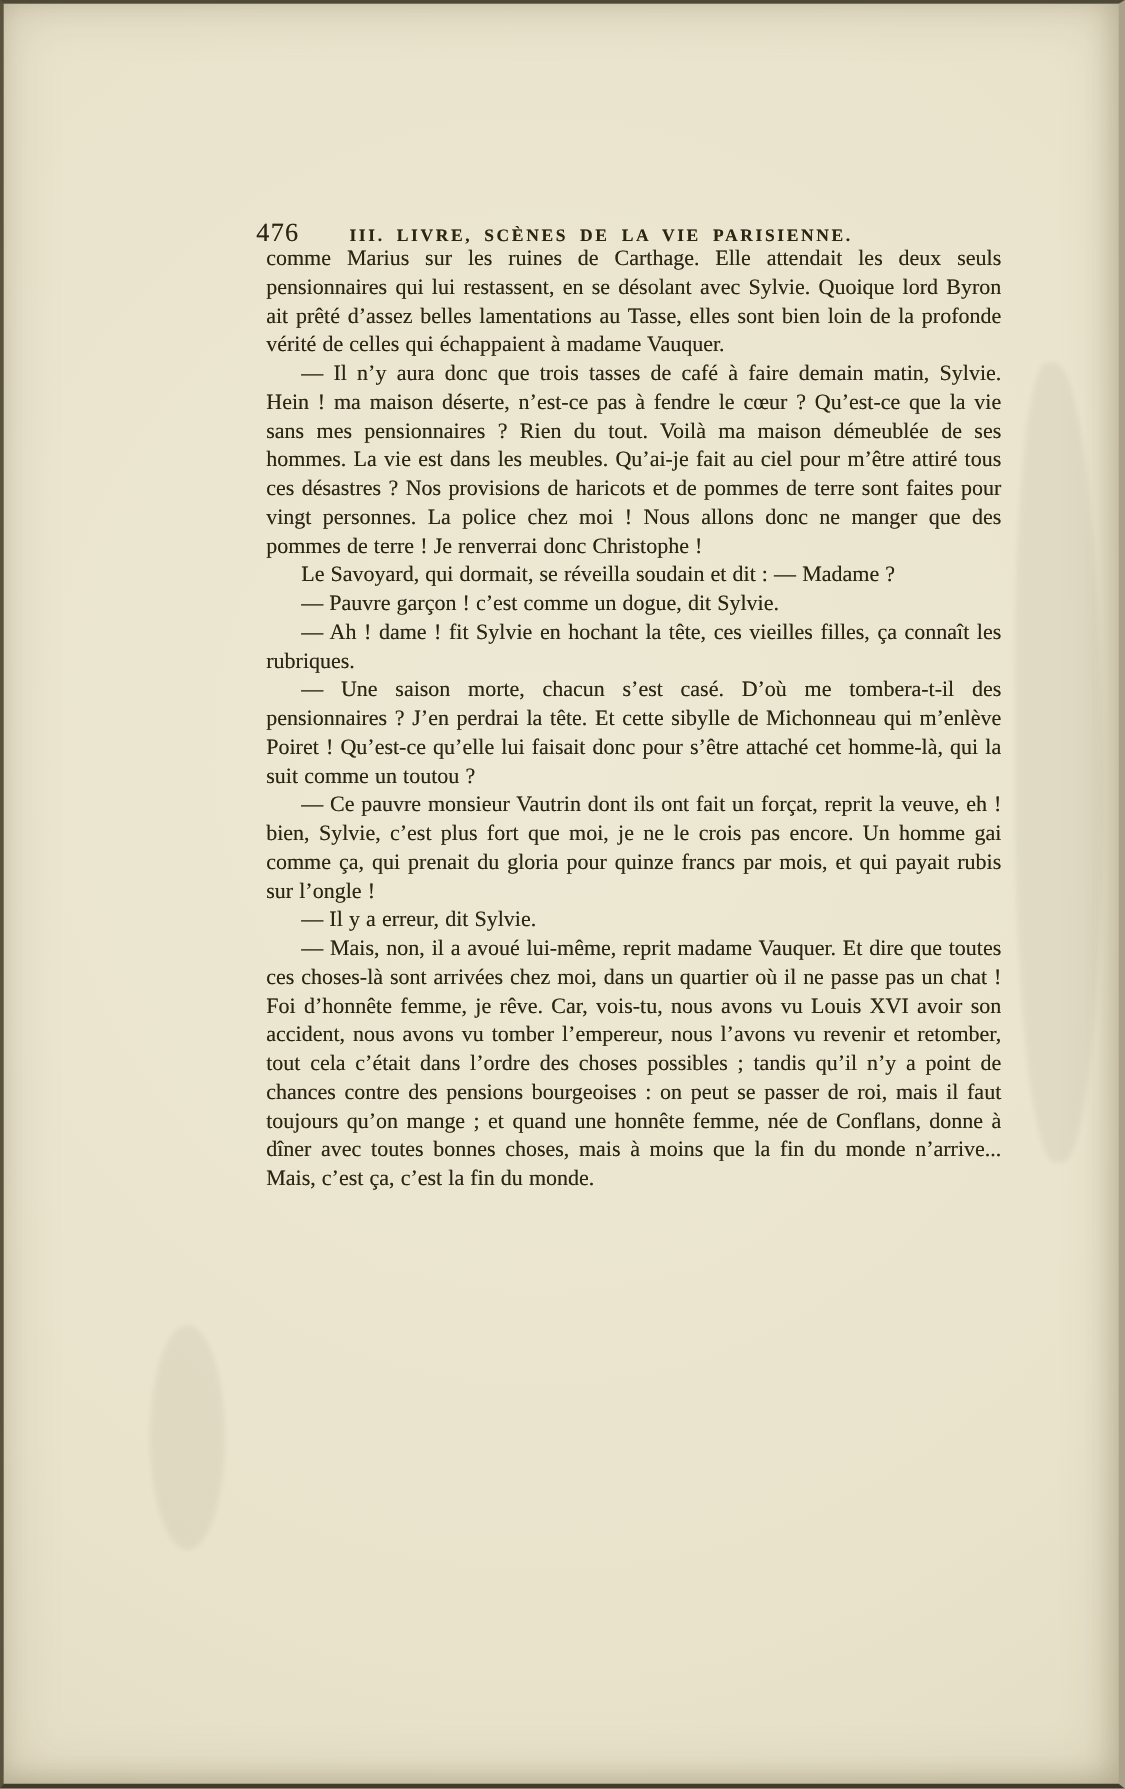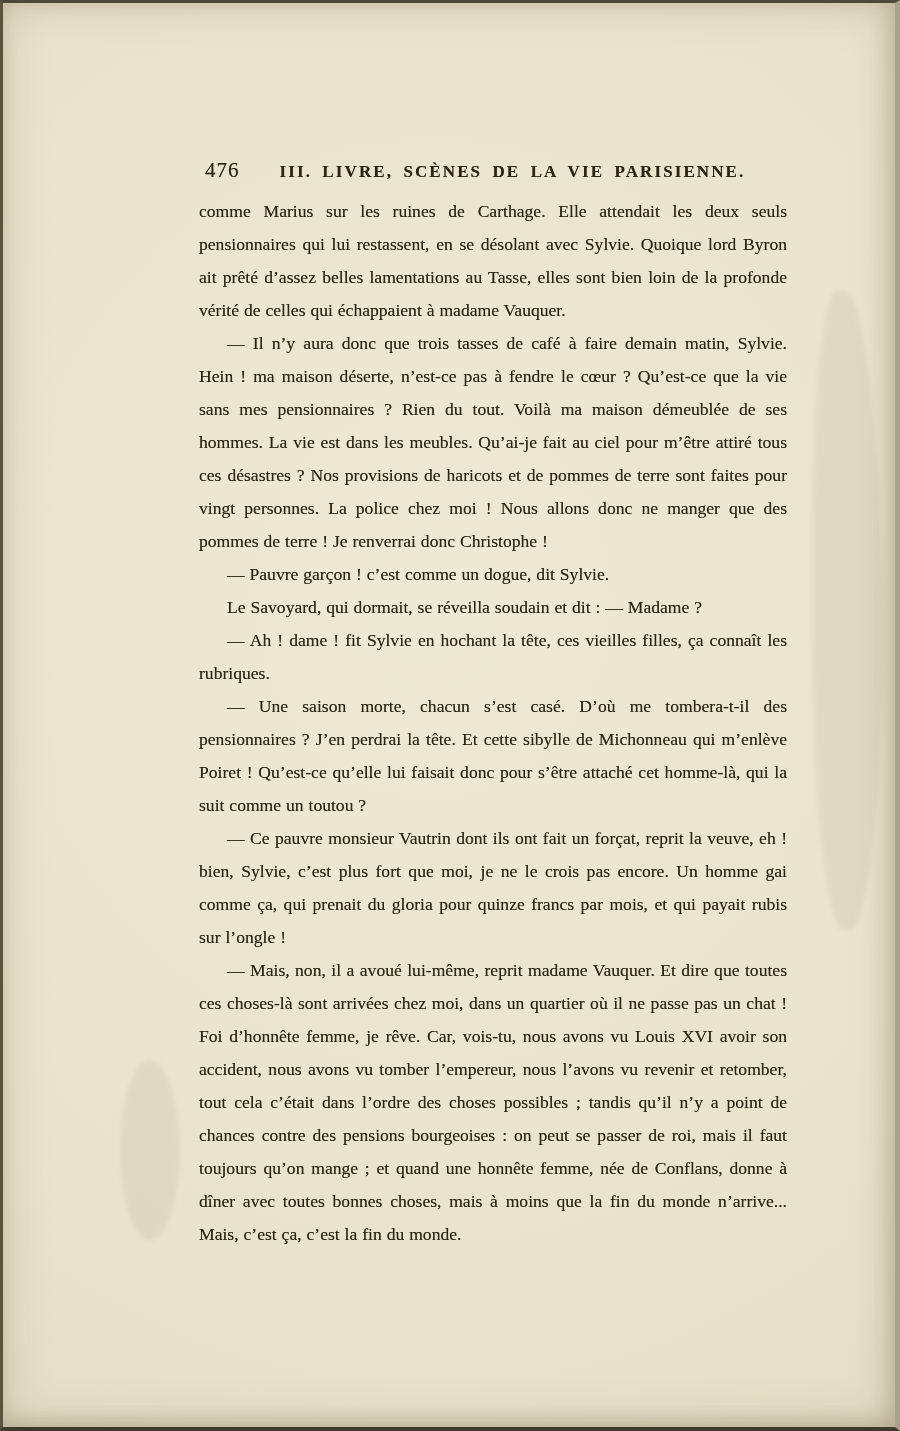--- a/index.html
+++ b/index.html
@@ -36,32 +36,33 @@
   .ghost.right { right:18px; top:290px; width:70px; height:640px; border-radius:40% 60% 50% 50%; }
   .ghost.left  { left:120px; top:1060px; width:60px; height:180px; border-radius:50%; }
 
   .page-header{
     position:absolute; top:158px; left:205px; width:590px;
     display:flex; align-items:baseline;
   }
   .page-number{
     font-size:21px; letter-spacing:1px;
     text-shadow:0 0 0.5px rgba(45,37,19,0.55);
+    margin-top:16px;
   }
   .running-title{
     margin-left:40px;
-    font-size:17px; font-weight:bold;
+    font-size:14px; font-weight:bold;
     letter-spacing:2.1px; word-spacing:4px;
     text-shadow:0 0 0.4px rgba(45,37,19,0.5);
     white-space:nowrap;
   }
 
   .text-block{
-    position:absolute; top:195px; left:199px; width:588px;
-    font-size:17.6px; line-height:33px;
+    position:absolute; top:195px; left:213px; width:588px;
+    font-size:17.6px; line-height:23px;
     text-align:justify;
     text-shadow:0 0 0.45px rgba(45,37,19,0.55);
     word-spacing:0.5px;
   }
   .text-block p{ margin:0; text-indent:28px; }
   .text-block p.no-indent{ text-indent:0; }
 </style>
 </head>
 <body>
 
@@ -70,21 +71,22 @@
 <div class="ghost left"></div>
 
 <div class="page-header">
   <span class="page-number">476</span>
   <span class="running-title">III. LIVRE, SCÈNES DE LA VIE PARISIENNE.</span>
 </div>
 
 <div class="text-block">
   <p class="no-indent">comme Marius sur les ruines de Carthage. Elle attendait les deux seuls pensionnaires qui lui restassent, en se désolant avec Sylvie. Quoique lord Byron ait prêté d’assez belles lamentations au Tasse, elles sont bien loin de la profonde vérité de celles qui échappaient à madame Vauquer.</p>
   <p>— Il n’y aura donc que trois tasses de café à faire demain matin, Sylvie. Hein&nbsp;! ma maison déserte, n’est-ce pas à fendre le cœur&nbsp;? Qu’est-ce que la vie sans mes pensionnaires&nbsp;? Rien du tout. Voilà ma maison démeublée de ses hommes. La vie est dans les meubles. Qu’ai-je fait au ciel pour m’être attiré tous ces désastres&nbsp;? Nos provisions de haricots et de pommes de terre sont faites pour vingt personnes. La police chez moi&nbsp;! Nous allons donc ne manger que des pommes de terre&nbsp;! Je renverrai donc Christophe&nbsp;!</p>
+  <p>Le Savoyard, qui dormait, se réveilla soudain et dit&nbsp;: — Madame&nbsp;?</p>
   <p>— Pauvre garçon&nbsp;! c’est comme un dogue, dit Sylvie.</p>
-  <p>Le Savoyard, qui dormait, se réveilla soudain et dit&nbsp;: — Madame&nbsp;?</p>
   <p>— Ah&nbsp;! dame&nbsp;! fit Sylvie en hochant la tête, ces vieilles filles, ça connaît les rubriques.</p>
   <p>— Une saison morte, chacun s’est casé. D’où me tombera-t-il des pensionnaires&nbsp;? J’en perdrai la tête. Et cette sibylle de Michonneau qui m’enlève Poiret&nbsp;! Qu’est-ce qu’elle lui faisait donc pour s’être attaché cet homme-là, qui la suit comme un toutou&nbsp;?</p>
   <p>— Ce pauvre monsieur Vautrin dont ils ont fait un forçat, reprit la veuve, eh&nbsp;! bien, Sylvie, c’est plus fort que moi, je ne le crois pas encore. Un homme gai comme ça, qui prenait du gloria pour quinze francs par mois, et qui payait rubis sur l’ongle&nbsp;!</p>
+  <p>— Il y a erreur, dit Sylvie.</p>
   <p>— Mais, non, il a avoué lui-même, reprit madame Vauquer. Et dire que toutes ces choses-là sont arrivées chez moi, dans un quartier où il ne passe pas un chat&nbsp;! Foi d’honnête femme, je rêve. Car, vois-tu, nous avons vu Louis XVI avoir son accident, nous avons vu tomber l’empereur, nous l’avons vu revenir et retomber, tout cela c’était dans l’ordre des choses possibles&nbsp;; tandis qu’il n’y a point de chances contre des pensions bourgeoises&nbsp;: on peut se passer de roi, mais il faut toujours qu’on mange&nbsp;; et quand une honnête femme, née de Conflans, donne à dîner avec toutes bonnes choses, mais à moins que la fin du monde n’arrive... Mais, c’est ça, c’est la fin du monde.</p>
 </div>
 
 <div class="edges"></div>
 
 </body></html>

